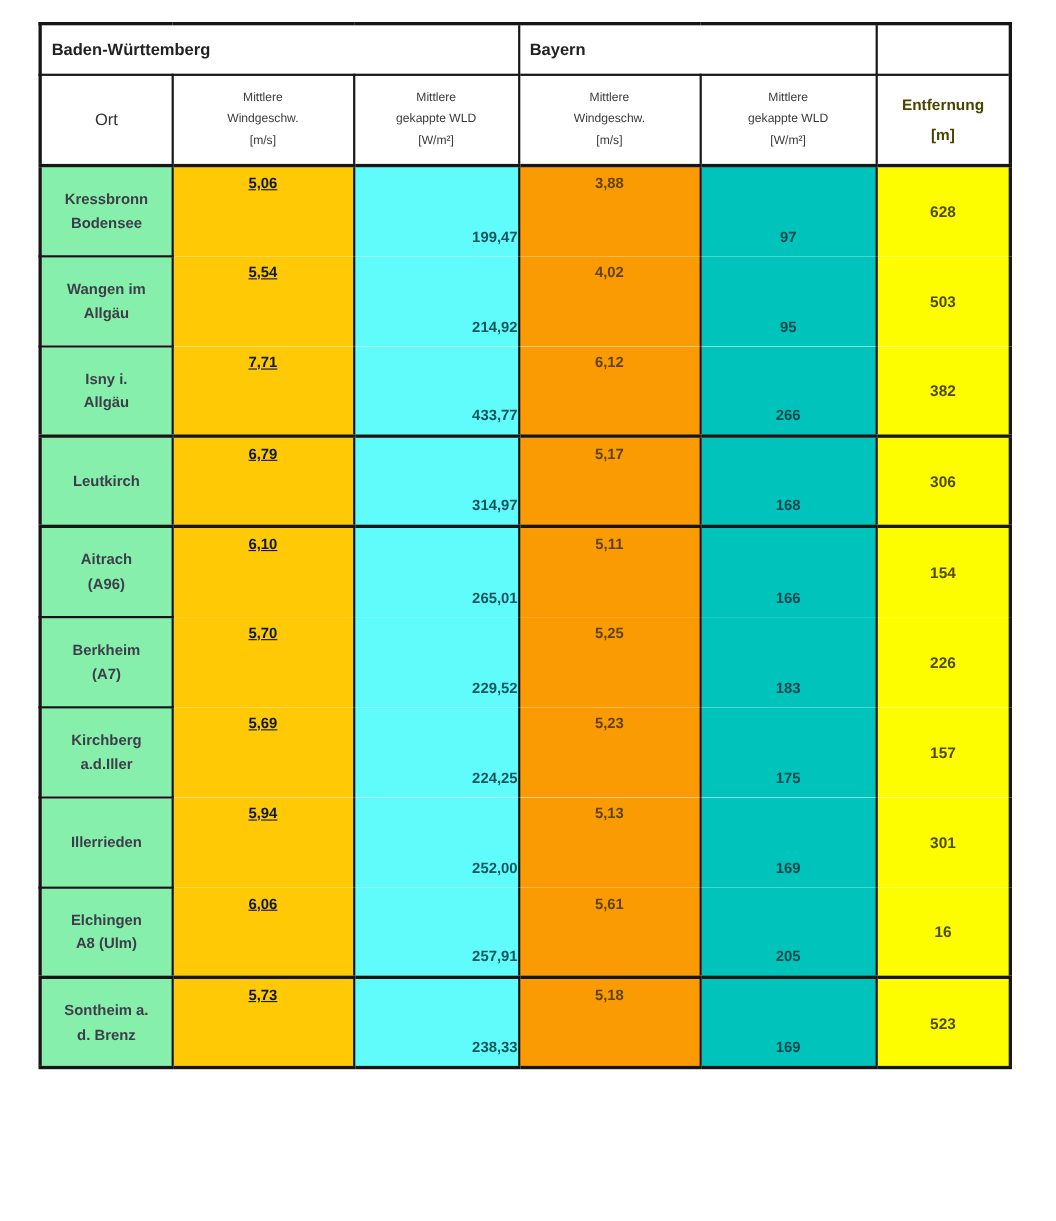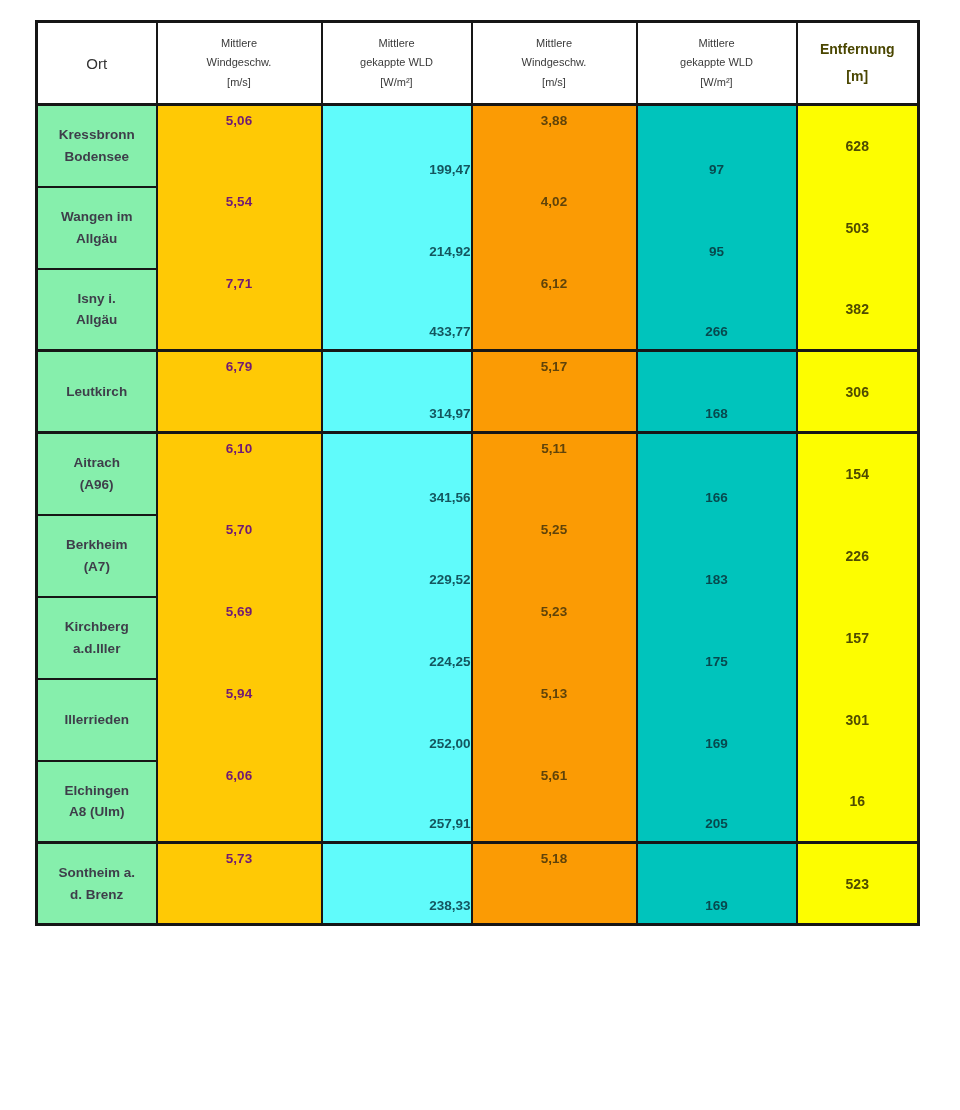--- a/index.html
+++ b/index.html
@@ -76,21 +76,21 @@
     line-height: 1.6;
     white-space: pre-line;
   }
   td.td-wind { vertical-align: top; }
   td.td-wind .cell-text { padding-top: 7px; }
   td.td-wld { vertical-align: bottom; }
   td.td-wld .cell-text { padding-bottom: 10px; }
   .cell-text { font-size: 13.5px; font-weight: 600; }
 
   td.td-bw-wind { background: var(--c-bw-wind, #ffc905); }
-  td.td-bw-wind .cell-text { color: #701a75; }
+  td.td-bw-wind .cell-text { color: #0f172a; text-decoration: underline; }
   td.td-bw-wld { background: var(--c-bw-wld, #60fbfb); }
   td.td-bw-wld .cell-text { color: #14565f; text-align: right; }
   td.td-by-wind { background: var(--c-by-wind, #fb9b04); }
   td.td-by-wind .cell-text { color: #5f430a; }
   td.td-by-wld { background: var(--c-by-wld, #00c4bc); }
   td.td-by-wld .cell-text { color: #07494e; }
   td.td-dist { background: var(--c-distance, #fdfd00); }
   td.td-dist .cell-text { color: #4f4b00; font-size: 14px; }
 
   tbody tr.group-end td { border-bottom: 3px solid var(--c-border, #161616); }
@@ -114,20 +114,25 @@
     <table class="wind-table">
       <colgroup>
         <col class="c-ort">
           <col class="c-bw-wind">
           <col class="c-bw-wld">
         <col class="c-by-wind">
           <col class="c-by-wld">
           <col class="c-dist">
       </colgroup>
       <thead>
+        <tr class="region-row">
+          <th colspan="3">Baden-Württemberg</th>
+          <th colspan="2">Bayern</th>
+          <th></th>
+        </tr>
         <tr class="cols-row">
           <th class="th-ort">Ort</th>
           <th class="th-small">Mittlere
 Windgeschw.
 [m/s]</th>
           <th class="th-small">Mittlere
 gekappte WLD
 [W/m²]</th>
           <th class="th-small">Mittlere
 Windgeschw.
@@ -215,21 +220,21 @@
               <div class="cell-text">306</div>
             </td>
           </tr>
           <tr>
             <td class="td-ort"><div class="cell-text">Aitrach
 (A96)</div></td>
             <td class="td-wind td-bw-wind">
               <div class="cell-text">6,10</div>
             </td>
             <td class="td-wld td-bw-wld">
-              <div class="cell-text">341,56</div>
+              <div class="cell-text">265,01</div>
             </td>
             <td class="td-wind td-by-wind">
               <div class="cell-text">5,11</div>
             </td>
             <td class="td-wld td-by-wld">
               <div class="cell-text">166</div>
             </td>
             <td class="td-dist">
               <div class="cell-text">154</div>
             </td>

